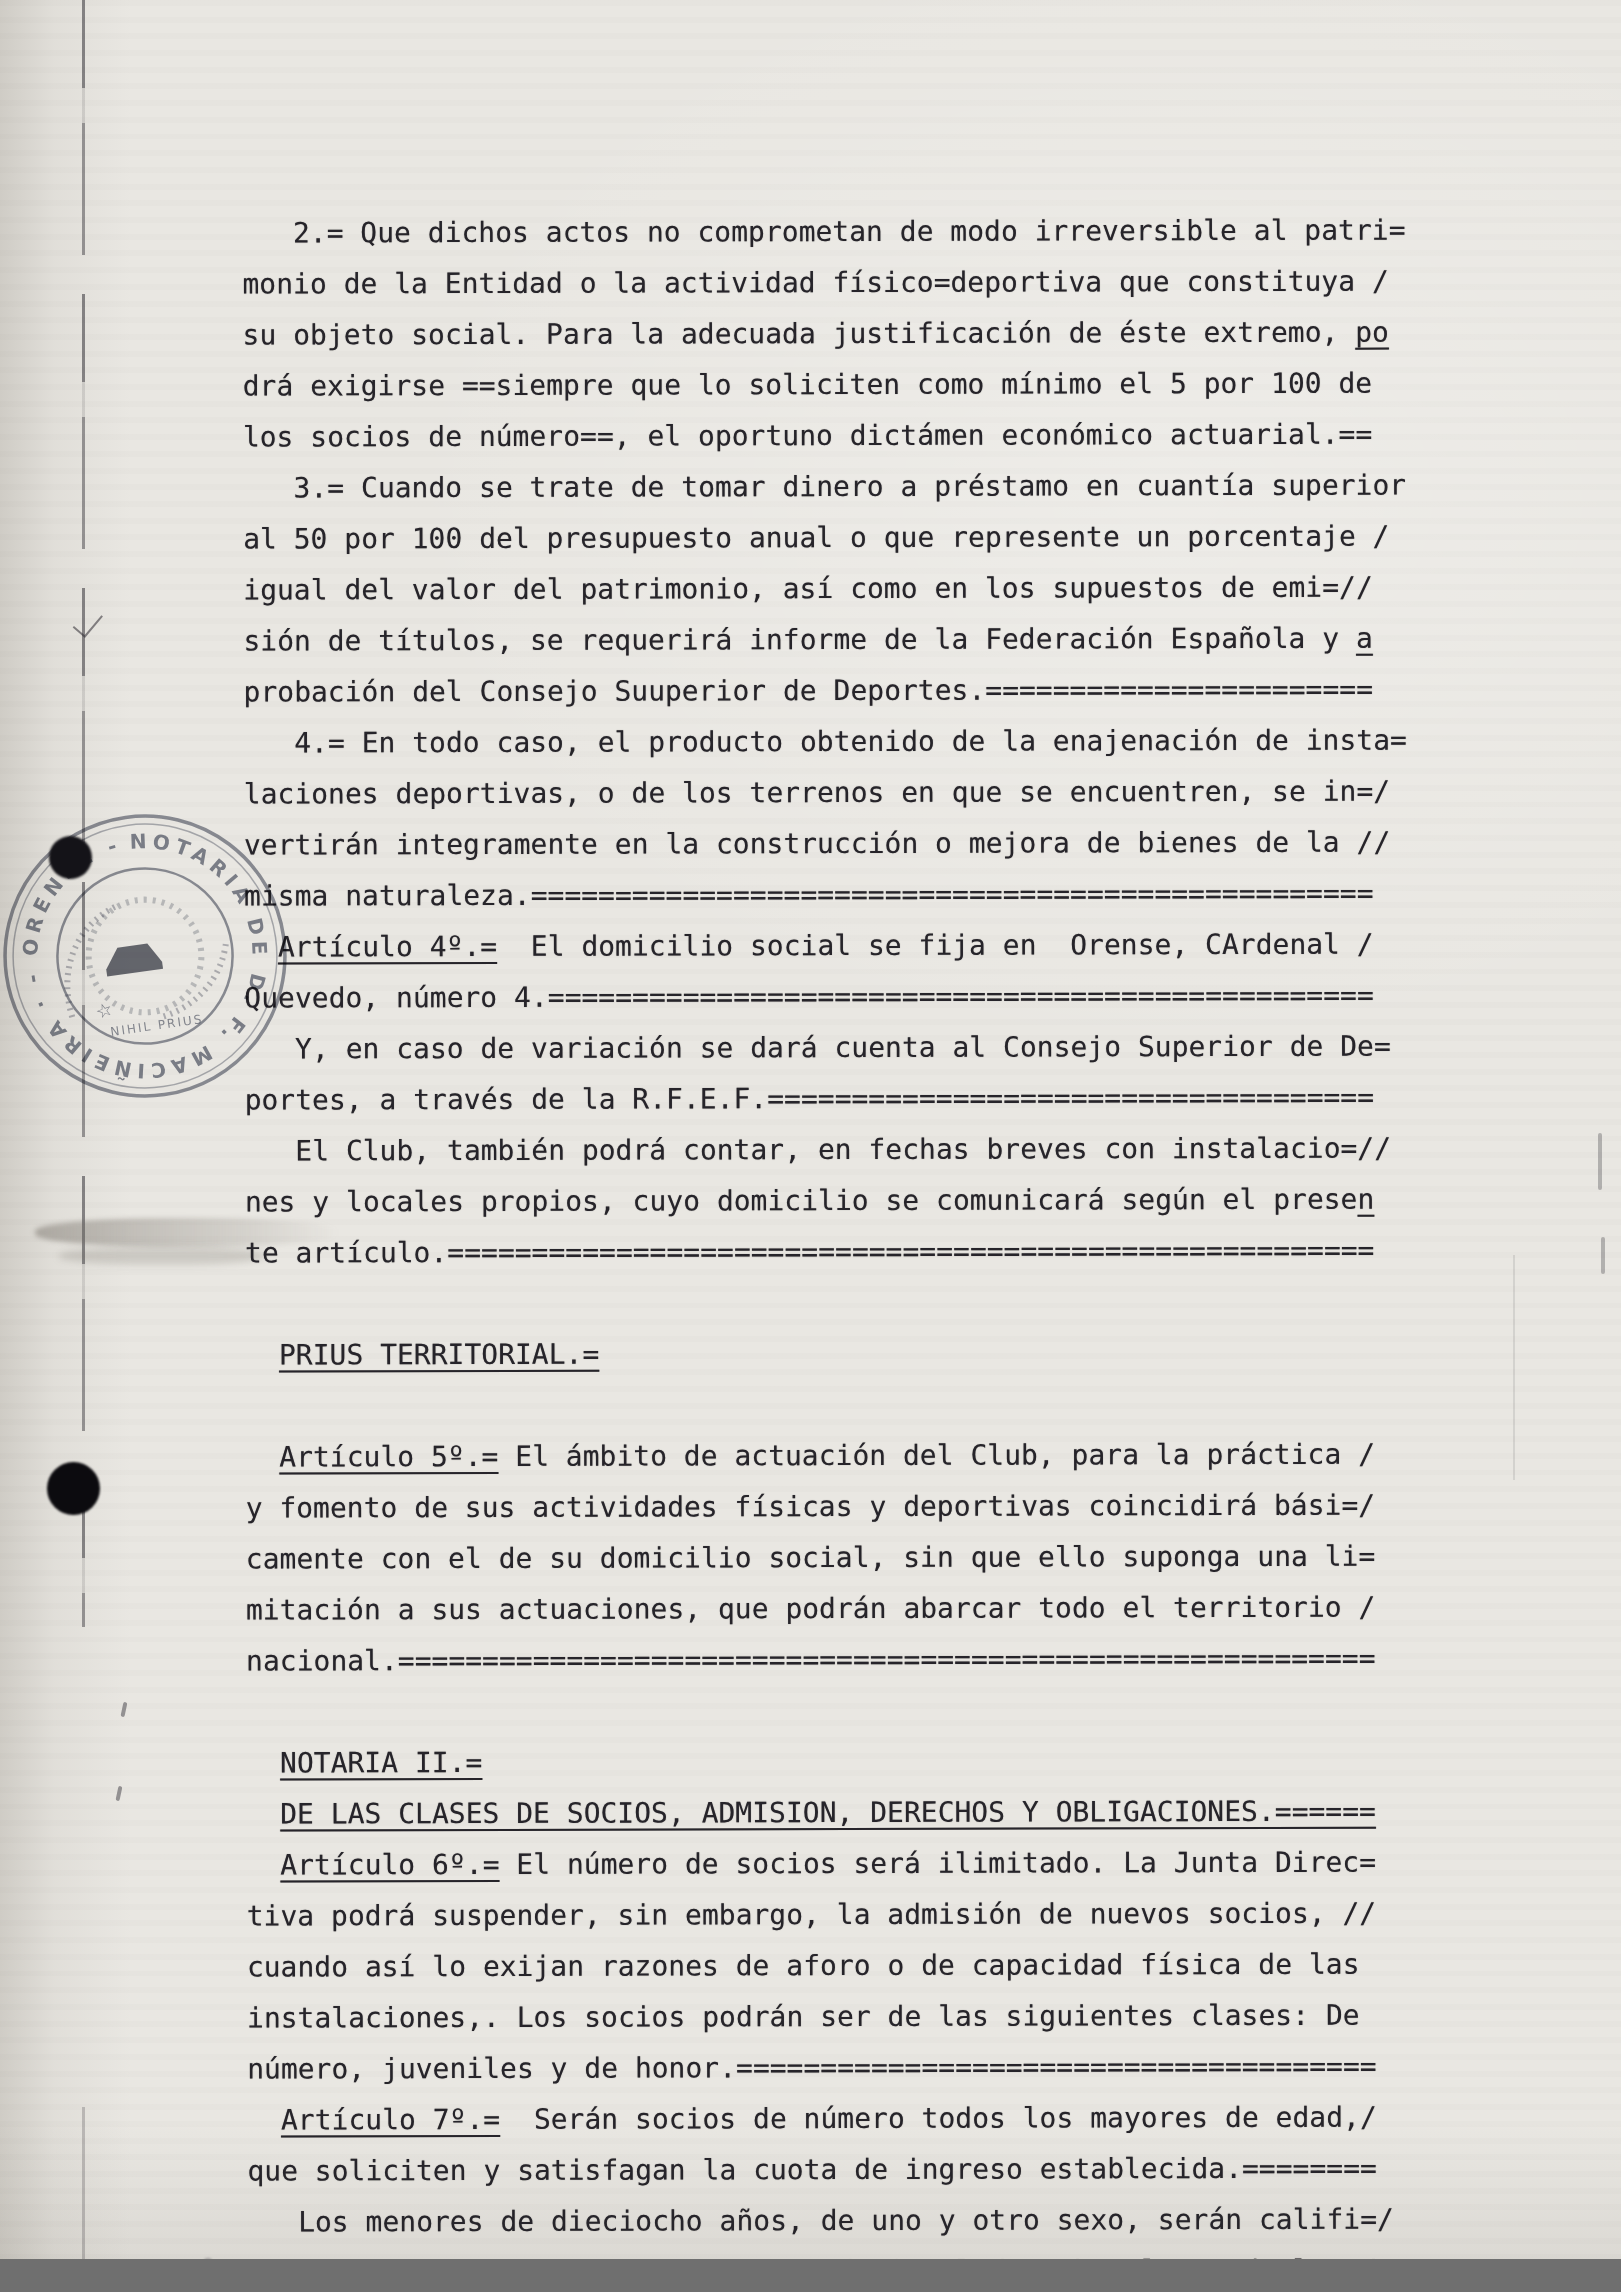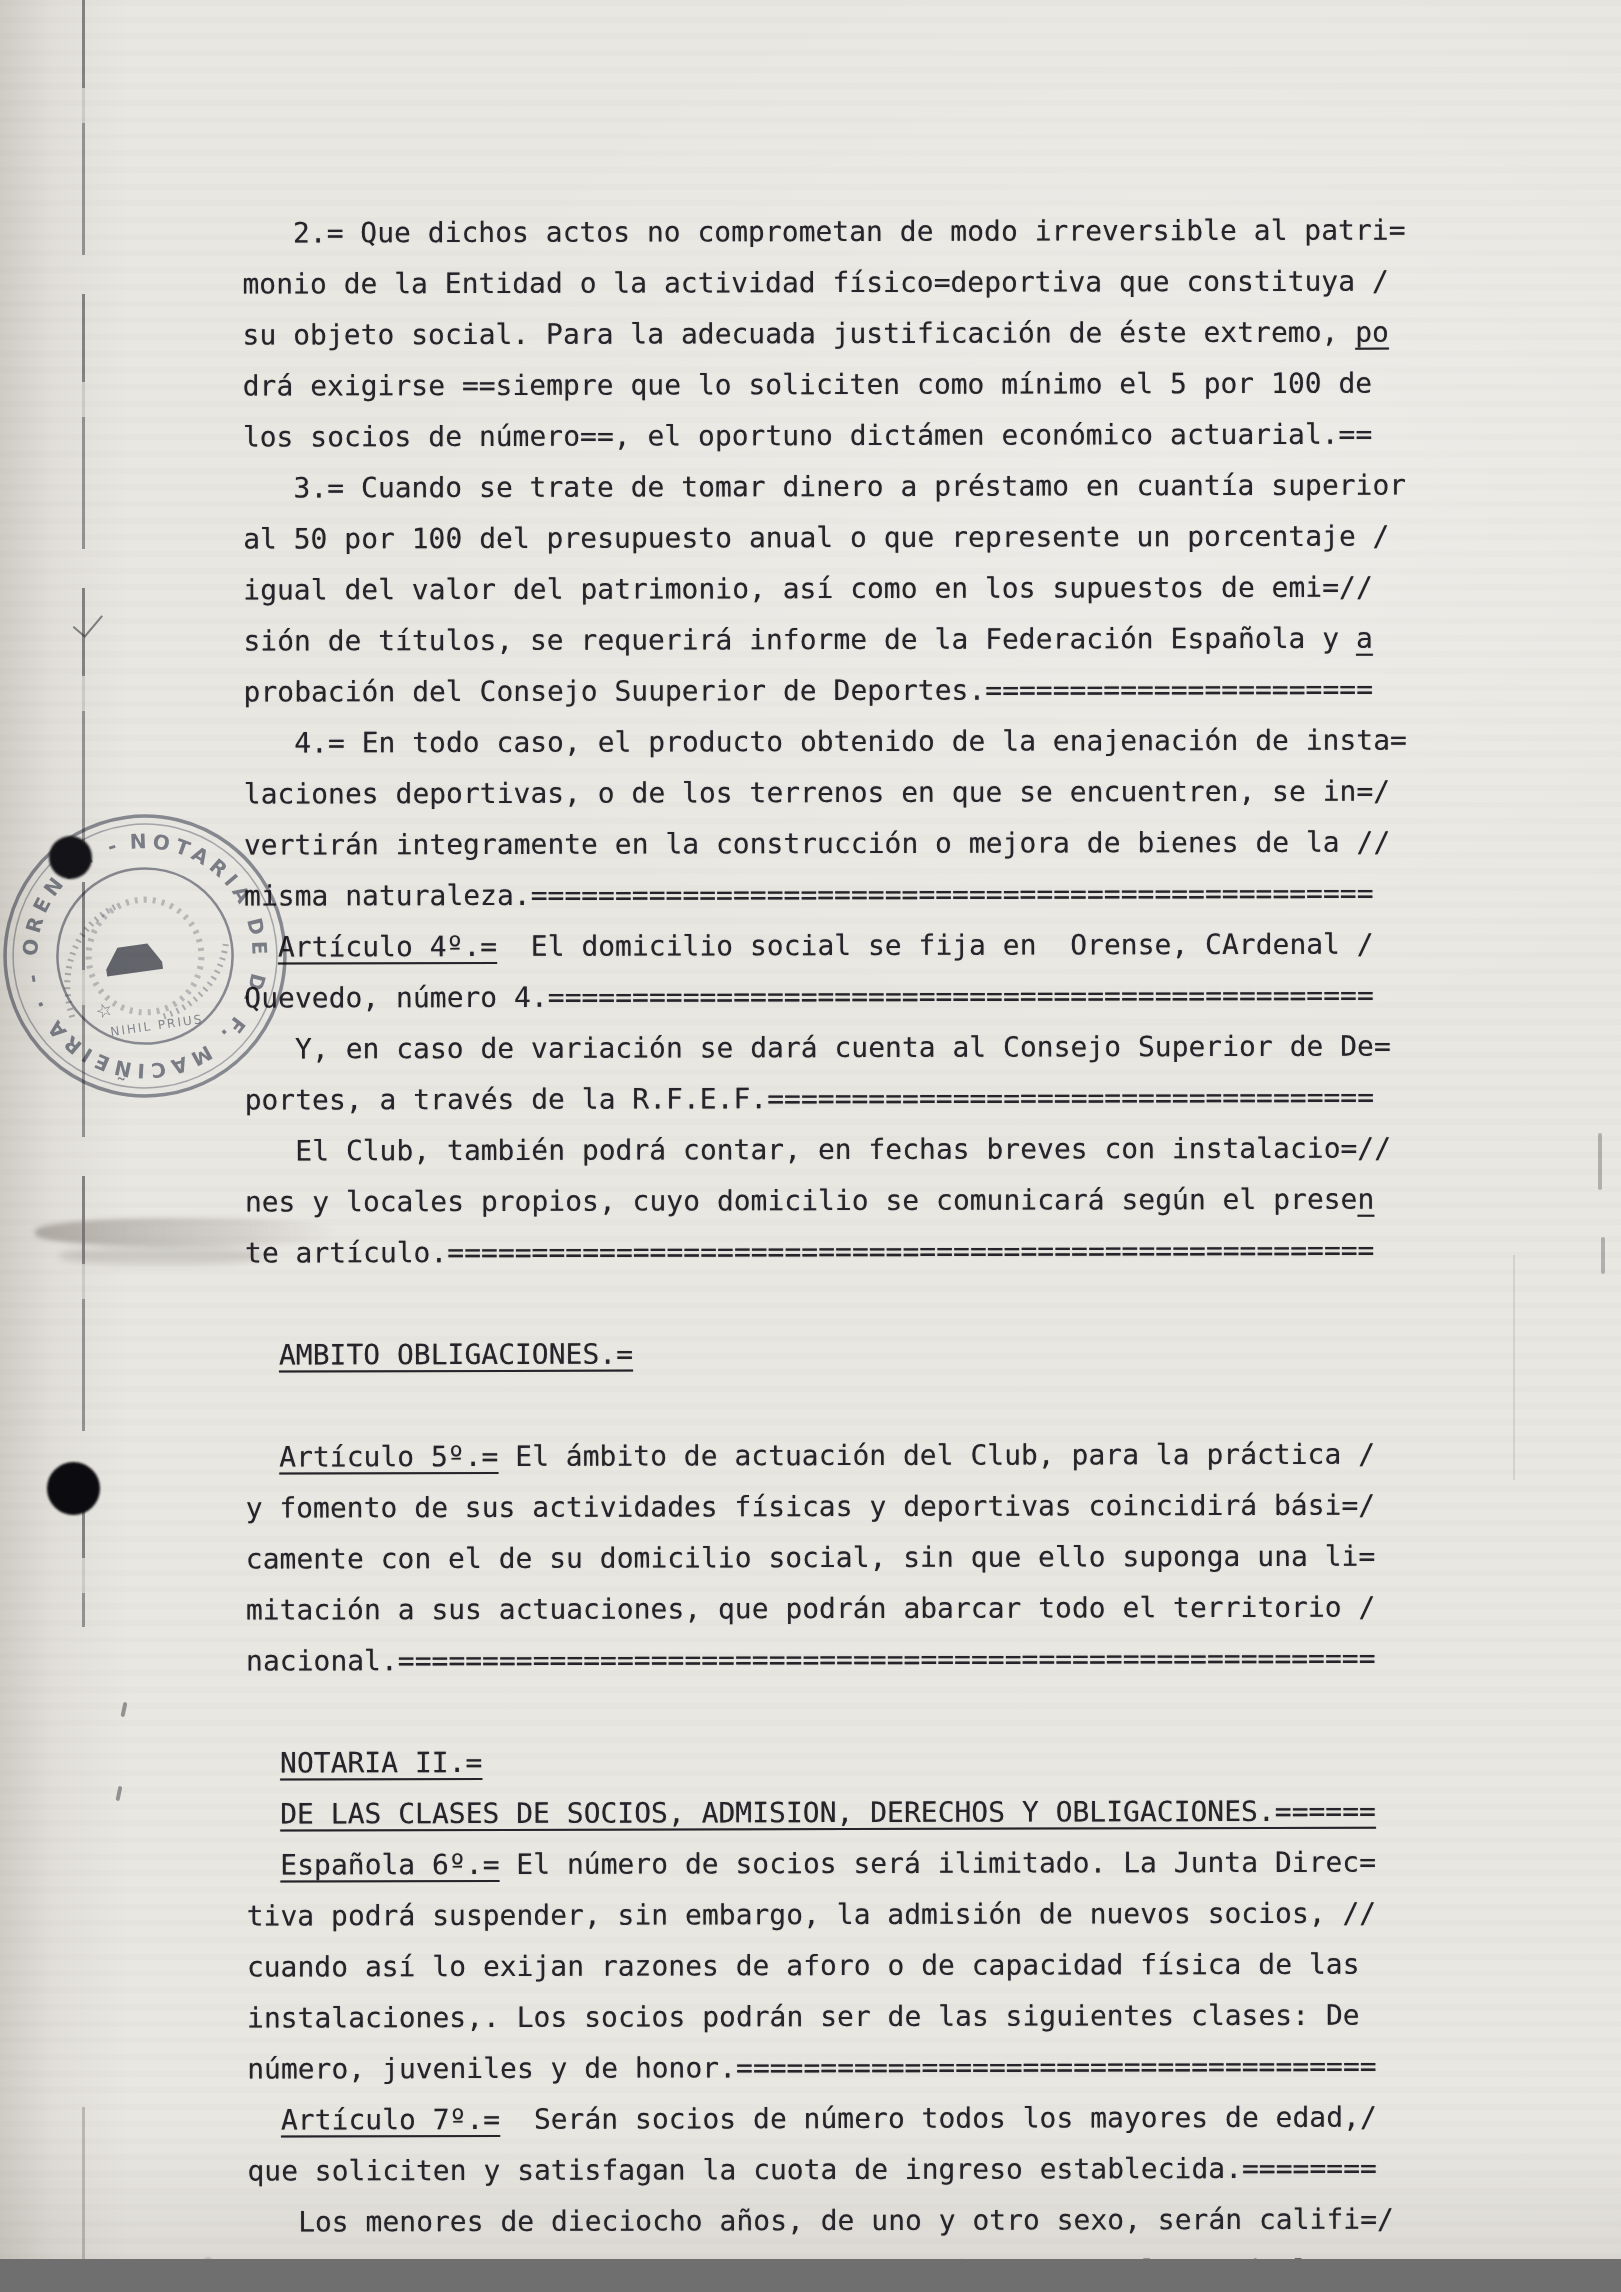--- a/index.html
+++ b/index.html
@@ -105,31 +105,31 @@
       <div class="line"><span>vertirán integramente en la construcción o mejora de bienes de la //</span></div>
       <div class="line"><span>misma naturaleza.==================================================</span></div>
       <div class="line"><span>  </span><span class="u">Artículo 4º.=</span><span>  El domicilio social se fija en  Orense, CArdenal /</span></div>
       <div class="line"><span>Quevedo, número 4.=================================================</span></div>
       <div class="line"><span>   Y, en caso de variación se dará cuenta al Consejo Superior de De=</span></div>
       <div class="line"><span>portes, a través de la R.F.E.F.====================================</span></div>
       <div class="line"><span>   El Club, también podrá contar, en fechas breves con instalacio=//</span></div>
       <div class="line"><span>nes y locales propios, cuyo domicilio se comunicará según el prese</span><span class="u">n</span></div>
       <div class="line"><span>te artículo.=======================================================</span></div>
       <div class="line gap"></div>
-      <div class="line"><span>  </span><span class="u">AMBITO OBLIGACIONES.=</span></div>
+      <div class="line"><span>  </span><span class="u">PRIUS TERRITORIAL.=</span></div>
       <div class="line gap"></div>
       <div class="line"><span>  </span><span class="u">Artículo 5º.=</span><span> El ámbito de actuación del Club, para la práctica /</span></div>
       <div class="line"><span>y fomento de sus actividades físicas y deportivas coincidirá bási=/</span></div>
       <div class="line"><span>camente con el de su domicilio social, sin que ello suponga una li=</span></div>
       <div class="line"><span>mitación a sus actuaciones, que podrán abarcar todo el territorio /</span></div>
       <div class="line"><span>nacional.==========================================================</span></div>
       <div class="line gap"></div>
       <div class="line"><span>  </span><span class="u">NOTARIA II.=</span></div>
       <div class="line"><span>  </span><span class="u">DE LAS CLASES DE SOCIOS, ADMISION, DERECHOS Y OBLIGACIONES.======</span></div>
-      <div class="line"><span>  </span><span class="u">Española 6º.=</span><span> El número de socios será ilimitado. La Junta Direc=</span></div>
+      <div class="line"><span>  </span><span class="u">Artículo 6º.=</span><span> El número de socios será ilimitado. La Junta Direc=</span></div>
       <div class="line"><span>tiva podrá suspender, sin embargo, la admisión de nuevos socios, //</span></div>
       <div class="line"><span>cuando así lo exijan razones de aforo o de capacidad física de las</span></div>
       <div class="line"><span>instalaciones,. Los socios podrán ser de las siguientes clases: De</span></div>
       <div class="line"><span>número, juveniles y de honor.======================================</span></div>
       <div class="line"><span>  </span><span class="u">Artículo 7º.=</span><span>  Serán socios de número todos los mayores de edad,/</span></div>
       <div class="line"><span>que soliciten y satisfagan la cuota de ingreso establecida.========</span></div>
       <div class="line"><span>   Los menores de dieciocho años, de uno y otro sexo, serán califi=/</span></div>
       <div class="line"><span>cados como socios juveniles, teniendo igual derecho al uso de las /</span></div>
     </div>
 

